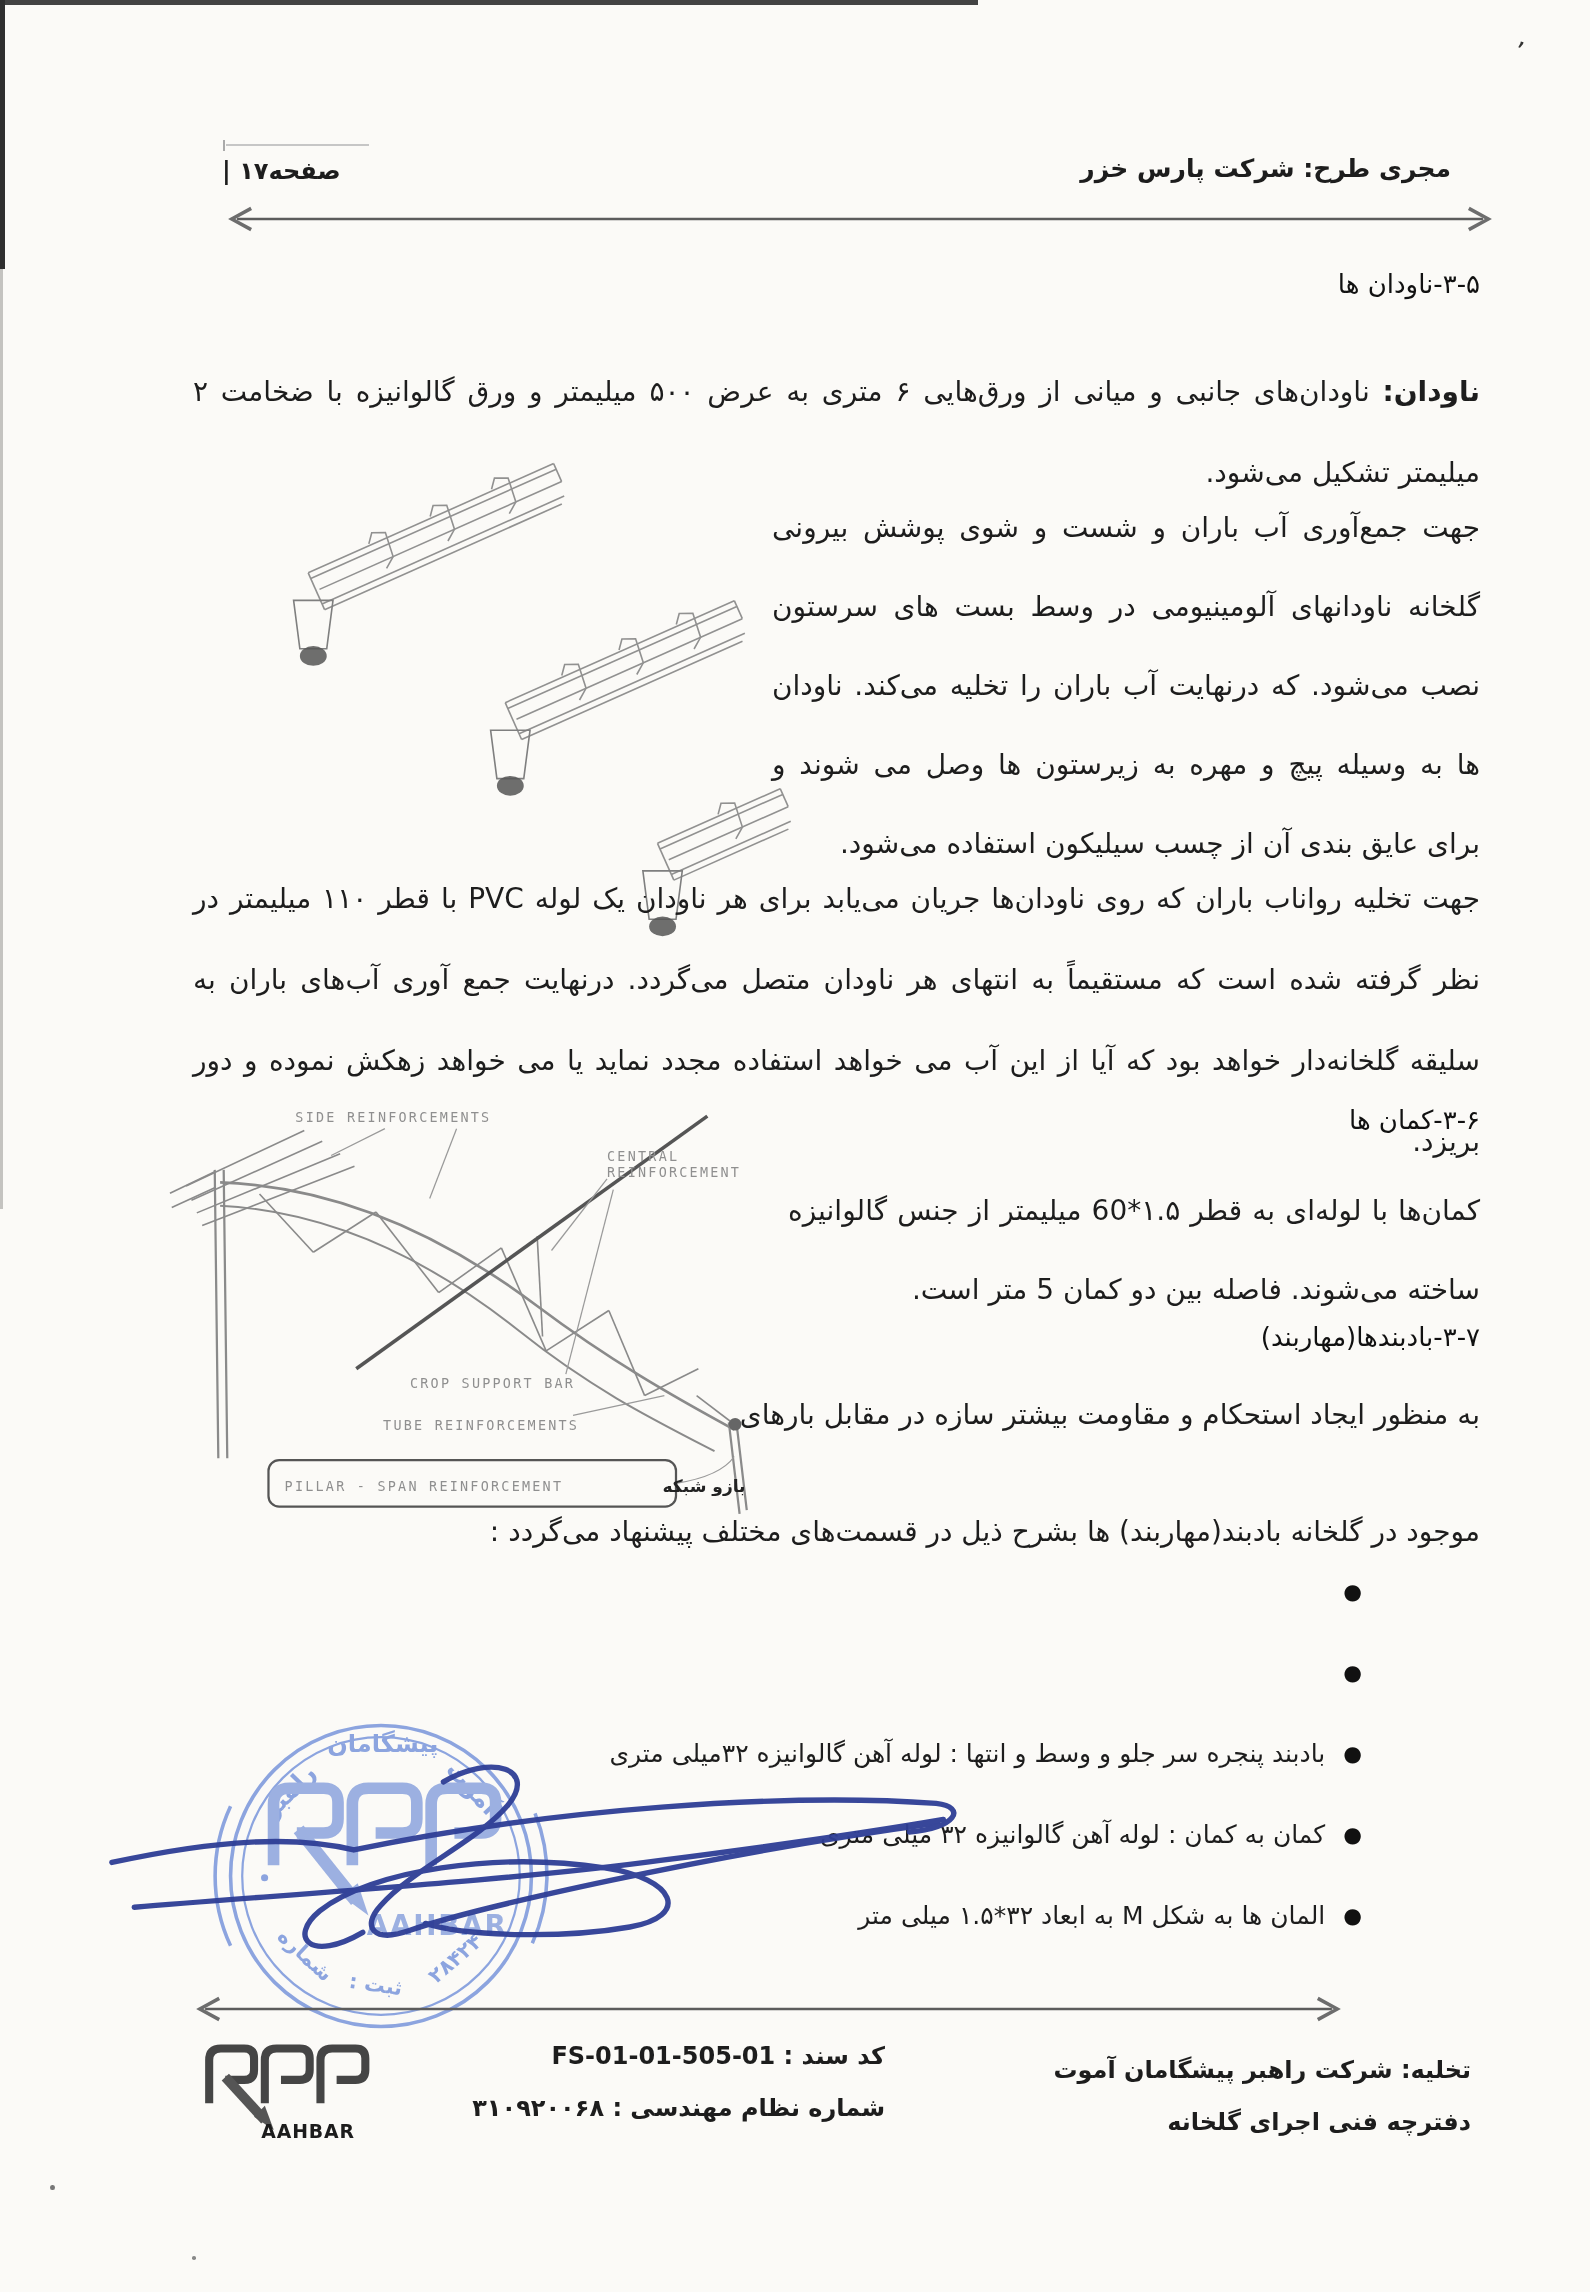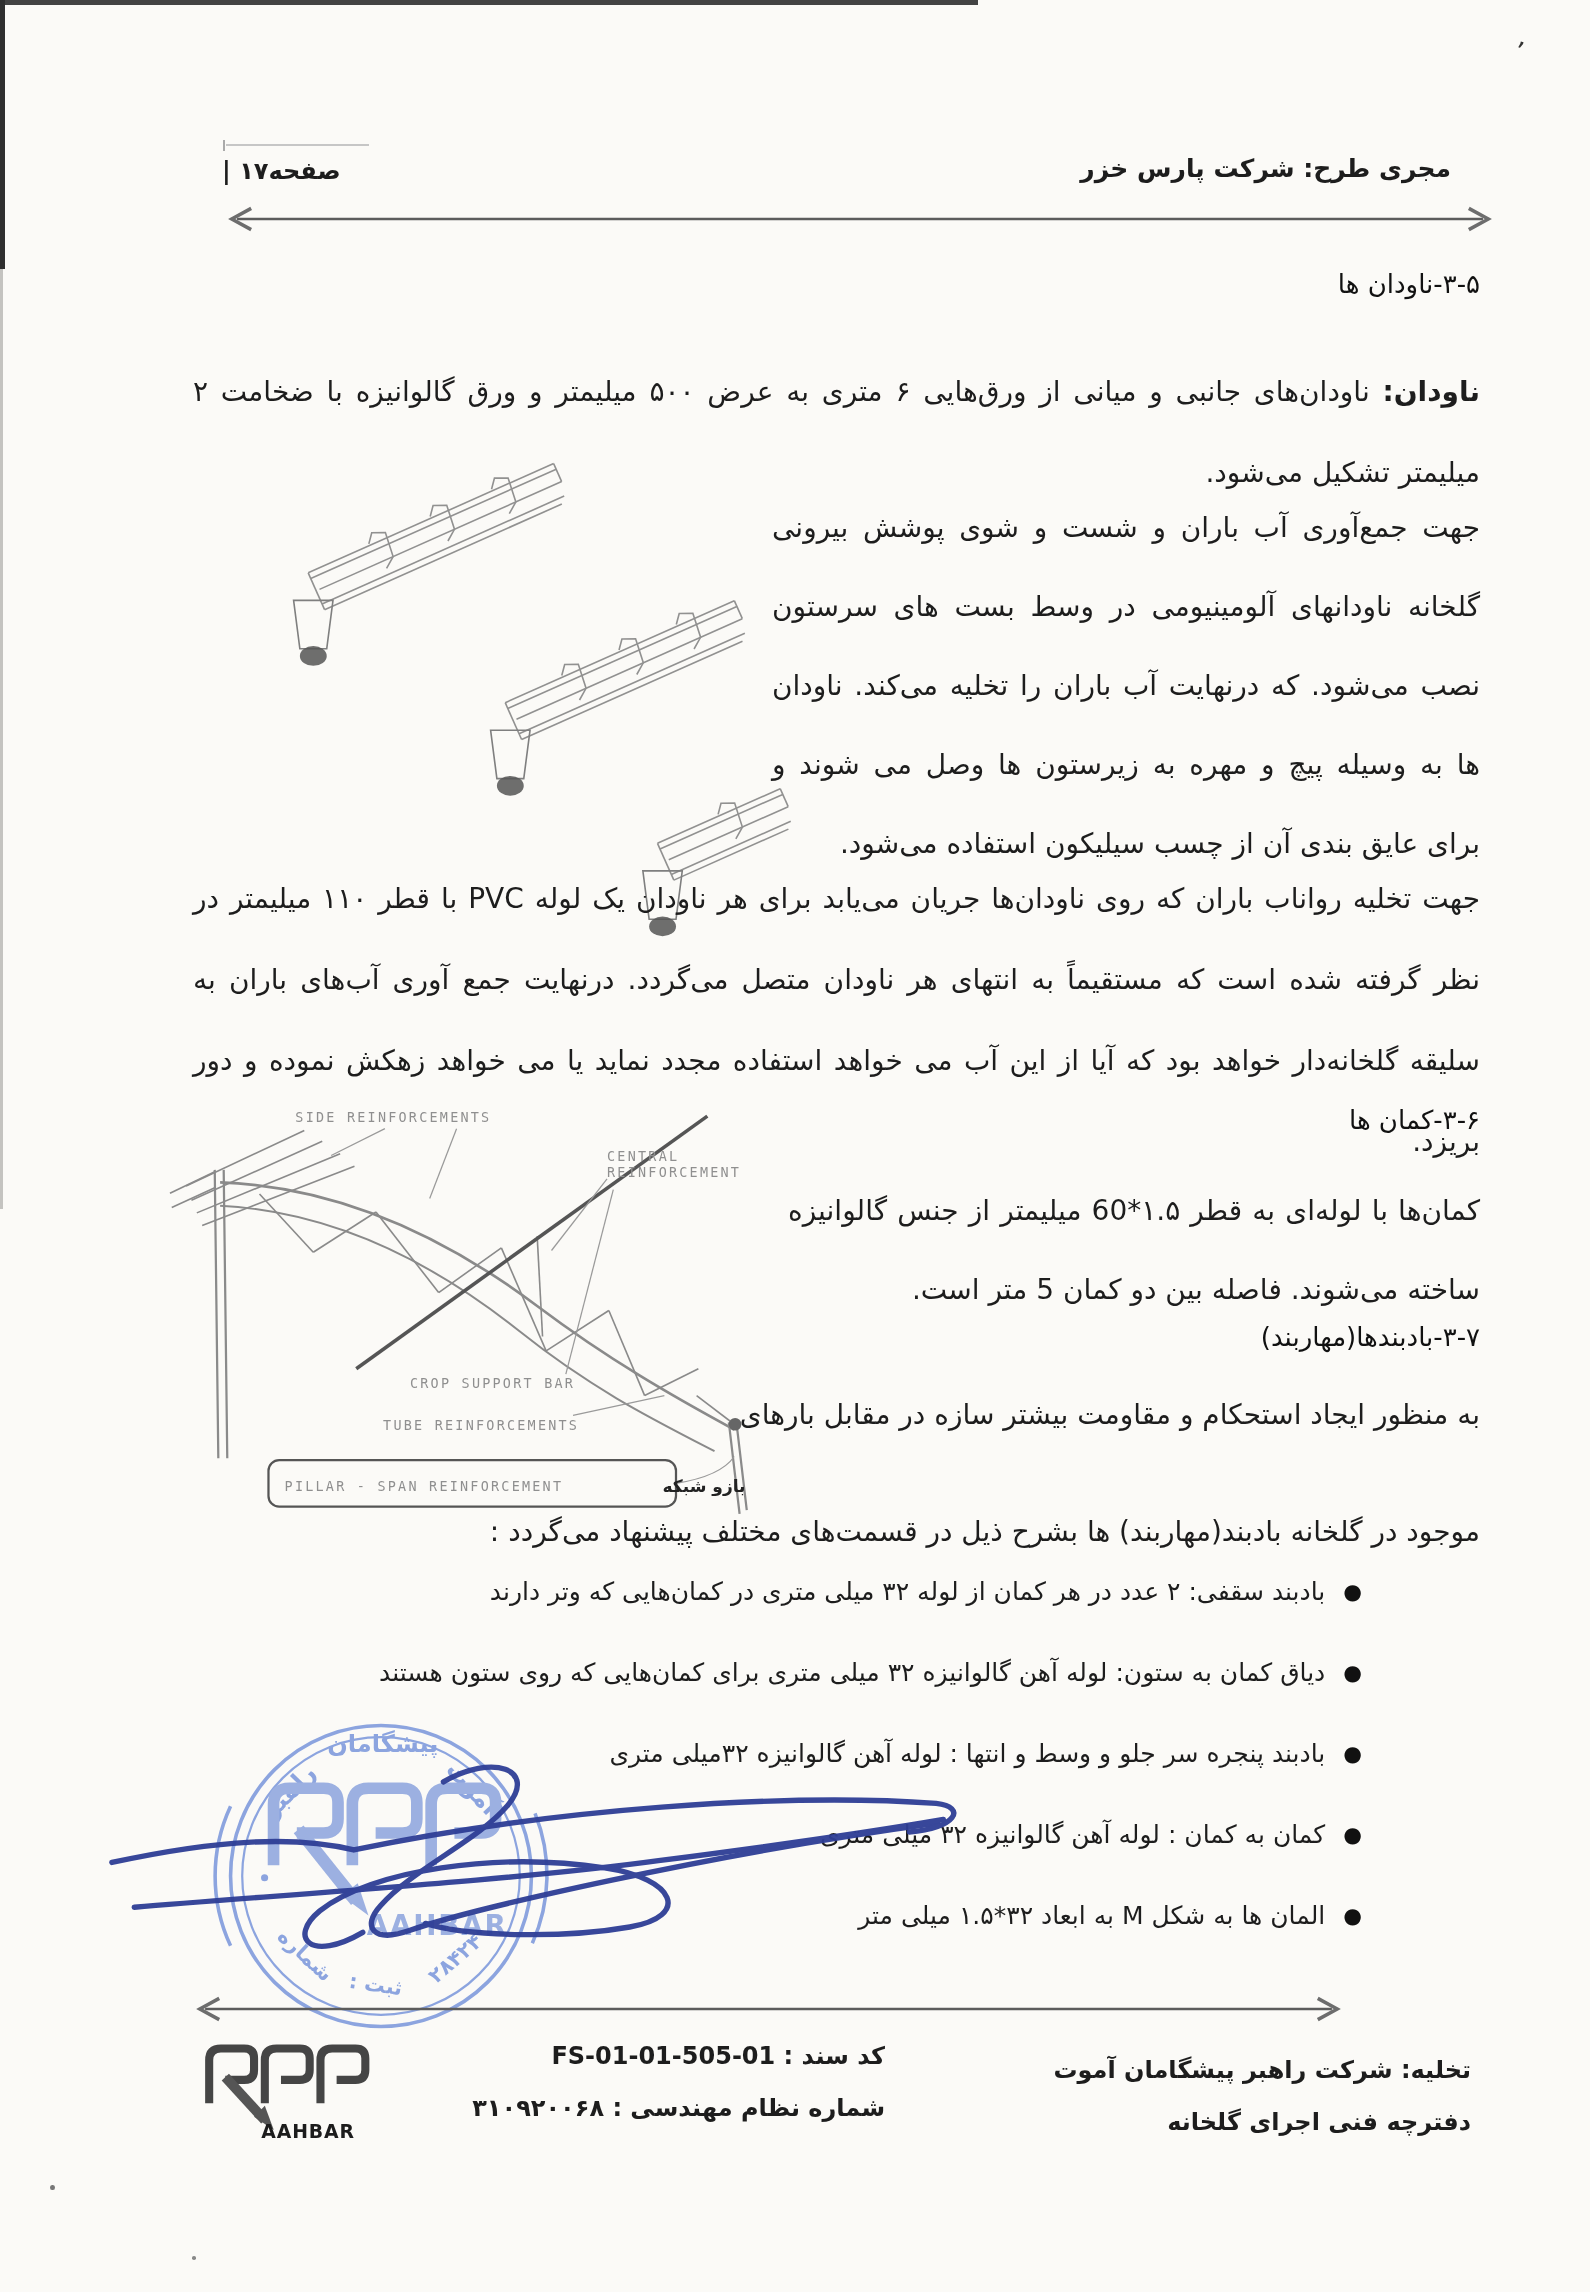--- a/index.html
+++ b/index.html
@@ -162,25 +162,23 @@
 <div class="abs rtl body-text just" style="left:788px;right:111px;top:1171px;line-height:79px;">کمان‌ها با لوله‌ای به قطر ۱.۵*60 میلیمتر از جنس گالوانیزه ساخته می‌شوند. فاصله بین دو کمان 5 متر است.</div>
 
 <div class="abs rtl heading" style="right:111px;top:1322px;">۳-۷-بادبندها(مهاربند)</div>
 
 <div class="abs rtl body-text nowrap" style="right:111px;top:1399px;line-height:32px;">به منظور ایجاد استحکام و مقاومت بیشتر سازه در مقابل بارهای</div>
 <div class="abs rtl body-text nowrap" style="right:111px;top:1476px;line-height:32px;margin-top:40px;">موجود در گلخانه بادبند(مهاربند) ها بشرح ذیل در قسمت‌های مختلف پیشنهاد می‌گردد :</div>
 
 <div class="abs" style="right:229px;top:1576px;">
   <div class="bullet-row">
     <span class="bullet-dot">●</span>
-    <span class="bullet-text rtl">بادبند سقفی: ۲ عدد در هر کمان از لوله ۳۲ میلی متری در کمان‌هایی که وتر دارند</span>
-  </div>
-  <div class="bullet-row">
-    <span class="bullet-dot">●</span>
-    <span class="bullet-text rtl">دیاق کمان به ستون: لوله آهن گالوانیزه ۳۲ میلی متری برای کمان‌هایی که روی ستون هستند</span>
+  </div>
+  <div class="bullet-row">
+    <span class="bullet-dot">●</span>
   </div>
   <div class="bullet-row">
     <span class="bullet-dot">●</span>
     <span class="bullet-text rtl">بادبند پنجره سر جلو و وسط و انتها : لوله آهن گالوانیزه ۳۲میلی متری</span>
   </div>
   <div class="bullet-row">
     <span class="bullet-dot">●</span>
     <span class="bullet-text rtl">کمان به کمان : لوله آهن گالوانیزه ۳۲ میلی متری</span>
   </div>
   <div class="bullet-row">

